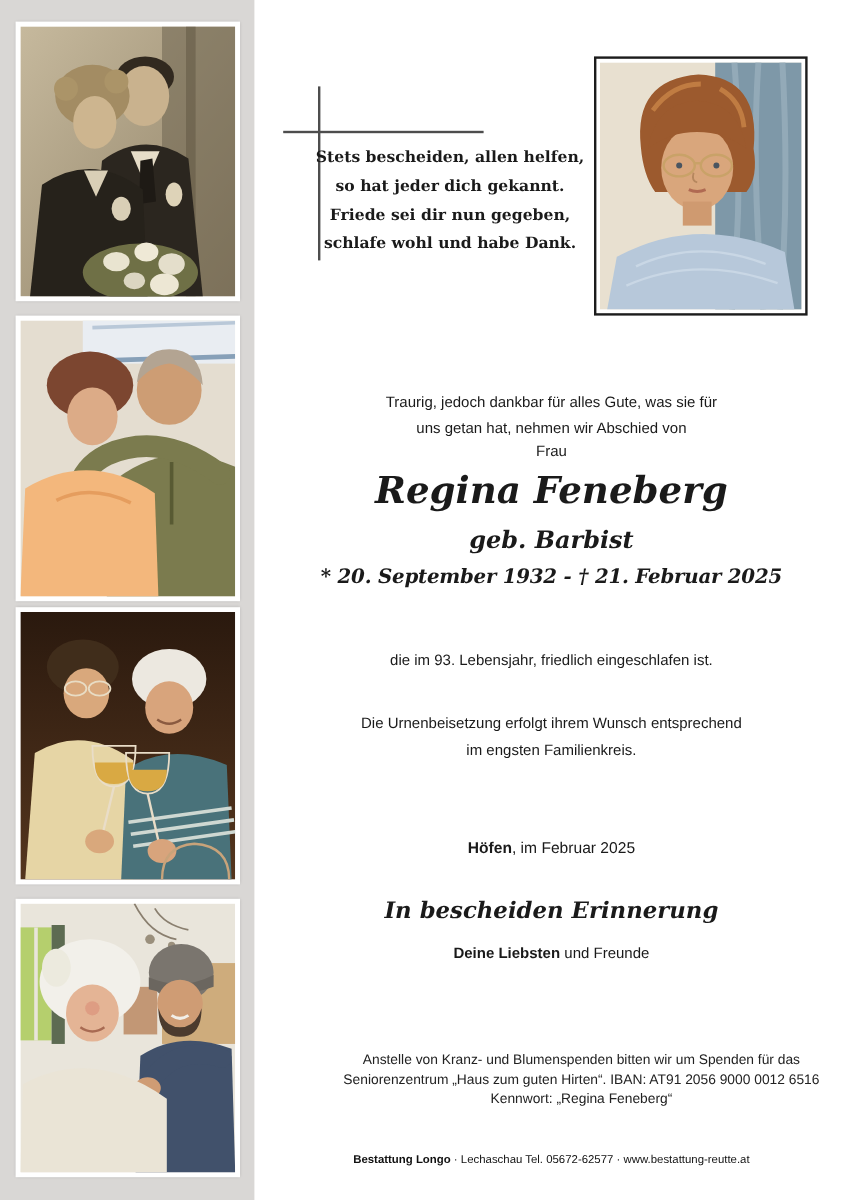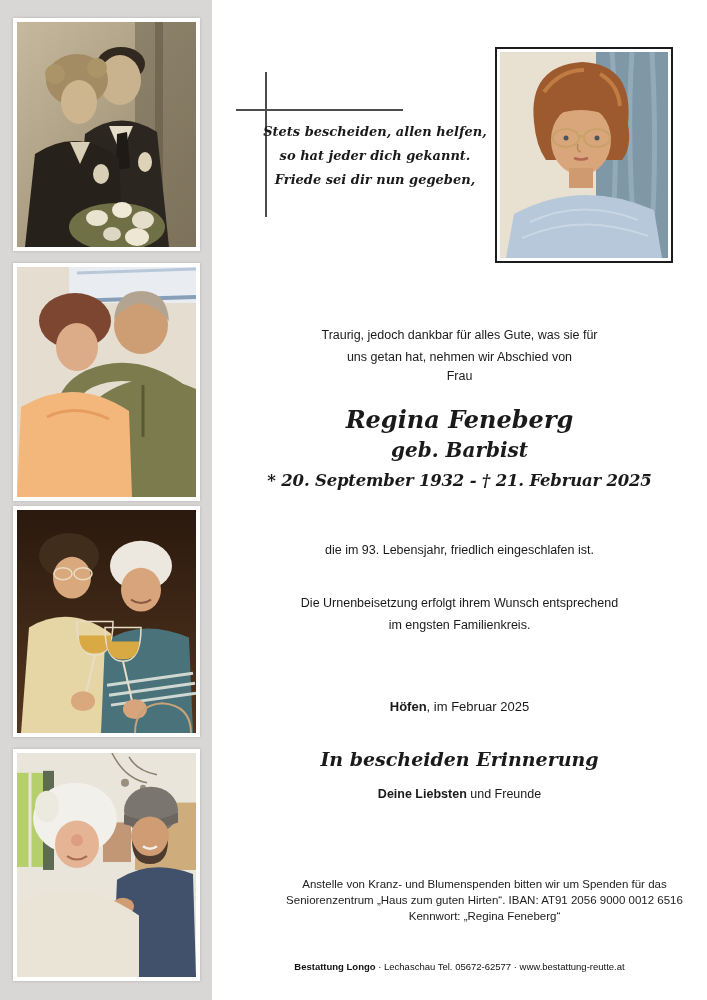--- a/index.html
+++ b/index.html
@@ -27,27 +27,27 @@
     background:#ffffff;border:2px solid #1c1c1c;padding:3px;box-sizing:border-box;
   }
   .portrait-frame svg{display:block;width:100%;height:100%;}
   .cross-v{position:absolute;left:265px;top:72px;width:2px;height:145px;background:#4d4d4d;}
   .cross-h{position:absolute;left:236px;top:109px;width:167px;height:2px;background:#4d4d4d;}
 
   .serifit{font-family:"DejaVu Serif", serif;font-style:italic;font-weight:bold;}
 
   .poem{
     position:absolute;left:235px;top:120px;width:280px;text-align:center;
-    font-family:"DejaVu Serif", serif;font-style:italic;font-weight:bold;
+    font-family:"DejaVu Serif", serif;font-weight:bold;
     font-size:13px;line-height:24px;
   }
   .cblock{position:absolute;left:212px;width:495px;text-align:center;}
   .intro{top:324px;font-size:12.5px;line-height:22px;}
   .frau{top:369px;font-size:12.5px;}
-  .name{top:396px;font-size:24px;line-height:48px;}
+  .name{top:385px;font-size:31px;line-height:48px;}
   .maiden{top:438px;font-size:20px;}
   .dates{top:471px;font-size:16.5px;letter-spacing:-0.2px;}
   .age{top:509px;font-size:12.5px;margin-top:34px;}
   .burial{top:592px;font-size:12.5px;line-height:22px;}
   .place{top:699px;font-size:13px;}
   .remembrance{top:748px;font-size:19px;}
   .mourners{top:787px;font-size:12.5px;}
   .donation{top:876px;font-size:11.5px;line-height:16px;color:#222;padding-left:25px;}
   .footer{top:961px;font-size:9.5px;color:#111;}
   .b{font-weight:bold;}
@@ -205,20 +205,21 @@
     <rect x="69" y="116" width="24" height="20" fill="#cf9a70"></rect>
     <path d="M6,206 L14,162 Q81,126 154,158 L162,206 Z" fill="#b7c8da"></path>
     <path d="M30,170 Q81,146 138,168 M22,186 Q81,160 148,184" stroke="#c9d7e5" stroke-width="2" fill="none"></path>
   </svg>
 </div>
 
 <div class="poem">
   <span class="line">Stets bescheiden, allen helfen,</span>
   <span class="line">so hat jeder dich gekannt.</span>
   <span class="line">Friede sei dir nun gegeben,</span>
+  <span class="line">schlafe wohl und habe Dank.</span>
 </div>
 
 <div class="cblock intro">
   <span class="line">Traurig, jedoch dankbar für alles Gute, was sie für</span>
   <span class="line">uns getan hat, nehmen wir Abschied von</span>
 </div>
 
 <div class="cblock frau">Frau</div>
 
 <div class="cblock name serifit">Regina Feneberg</div>

